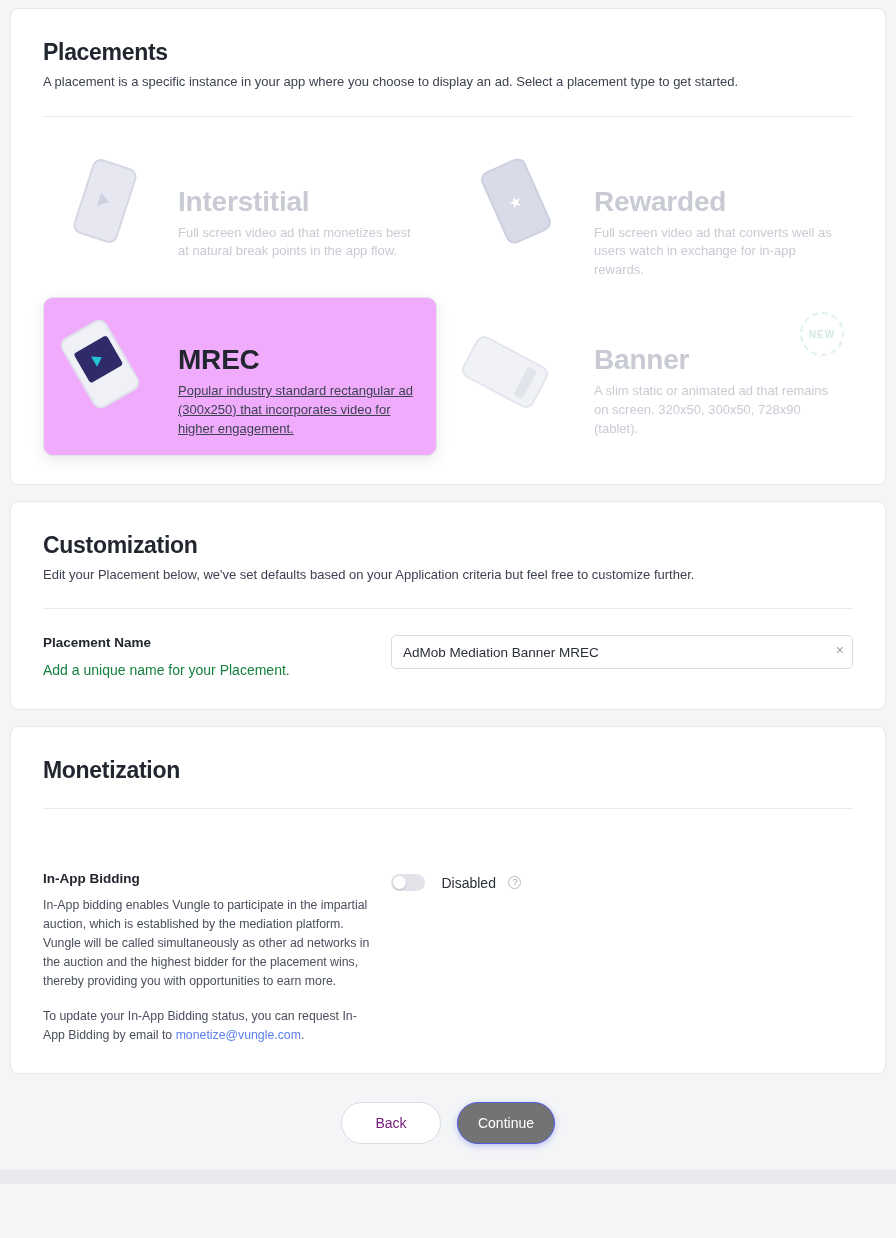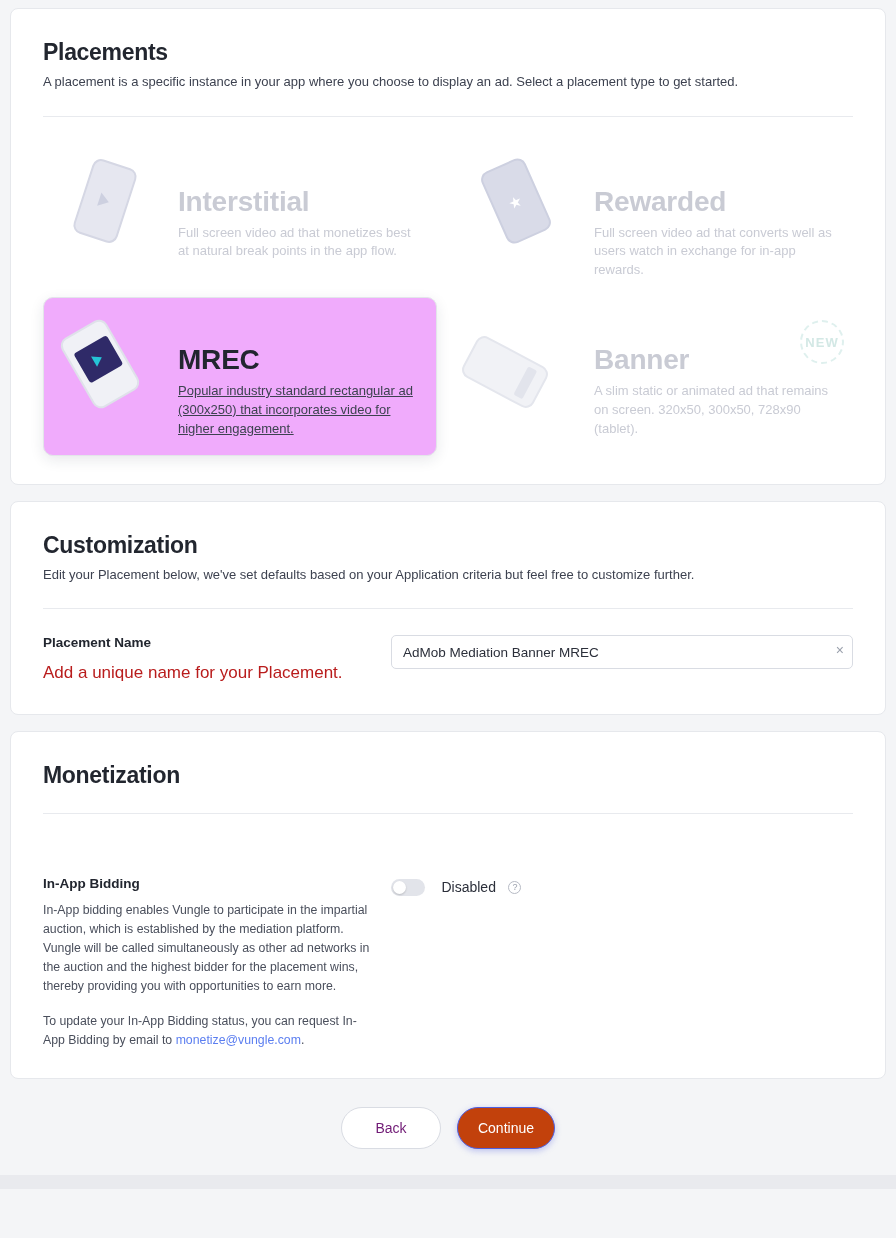--- a/index.html
+++ b/index.html
@@ -150,48 +150,48 @@
     background: #f1f2f6;
     border: 2px solid #e4e6ed;
     transform: rotate(-62deg);
   }
   .ph-banner .bar {
     position: absolute; left: 5px; bottom: 10px;
     width: 32px; height: 10px; background: #e2e4ec; border-radius: 2px;
   }
   .new-badge {
     position: absolute;
-    right: 8px; top: 22px;
+    right: 8px; top: 14px;
     width: 44px; height: 44px;
     border-radius: 50%;
     border: 2px dashed #dff0ee;
     color: #d3e8e5;
-    font-size: 13px;
+    font-size: 10px;
     font-weight: 700;
     display: flex;
     align-items: center;
     justify-content: center;
     letter-spacing: 1px;
   }
 
   
   .field-row {
     display: flex;
     margin-top: 26px;
   }
   .field-left { width: 348px; padding-right: 18px; }
   .field-label {
     font-size: 13.5px;
     font-weight: 700;
     color: #22262f;
     margin: 0 0 10px 0;
   }
   .field-hint {
-    font-size: 17px;
-    color: #b91c1c;
+    font-size: 14px;
+    color: #15803d;
     margin: 0;
     line-height: 1.5;
   }
   .field-right { flex: 1; }
   .input-wrap {
     position: relative;
     width: 462px;
   }
   .text-input {
     width: 100%;
@@ -282,21 +282,21 @@
     outline: none;
   }
   .btn-back {
     width: 100px;
     background: #ffffff;
     color: #701a75;
     border: 1px solid #d9dce3;
   }
   .btn-continue {
     width: 98px;
-    background: #c2410c;
+    background: #737373;
     color: #ffffff;
     border: 1px solid #4f5fe0;
     box-shadow: 0 2px 6px rgba(79,95,224,0.35);
   }
   .bottom-strip {
     height: 14px;
     background: #e9eaee;
     width: 896px;
   }
 </style>

